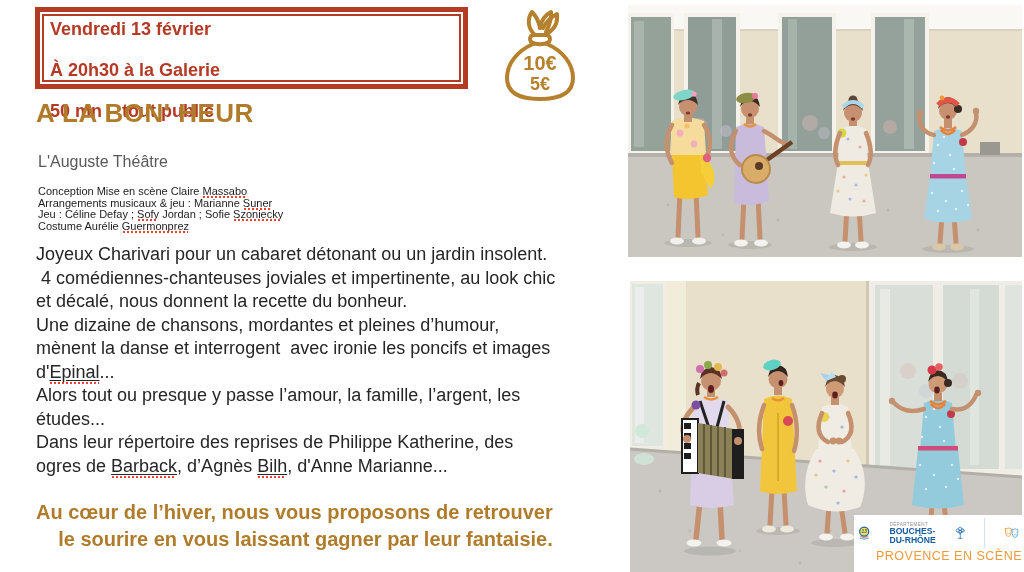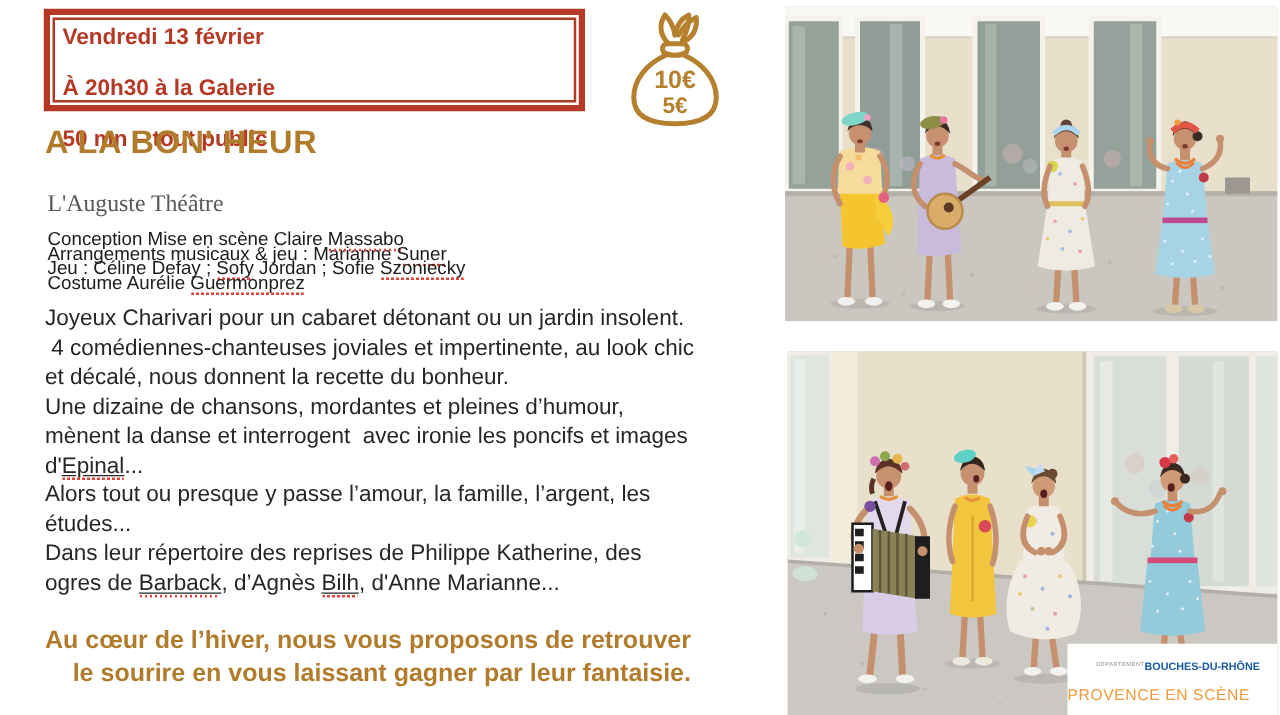--- a/index.html
+++ b/index.html
@@ -13,25 +13,25 @@
              border:2px solid #b43a26;padding:3px 0 0 6px;
              color:#b43a26;font-size:18px;line-height:20.5px;font-weight:bold;
              white-space:pre;}
 
   
   #money-bag{position:absolute;left:500px;top:6px;}
 
   
   #show-title{position:absolute;left:36px;top:98px;color:#b07c2c;
               font-size:26px;font-weight:bold;letter-spacing:.5px;white-space:pre;}
-  #company-name{position:absolute;left:38px;top:153px;color:#595959;font-size:19px;white-space:pre;font-family:Liberation Serif, serif;}
+  #company-name{position:absolute;left:38px;top:153px;color:#595959;font-size:16px;white-space:pre;}
 
   
   #credits{position:absolute;left:38px;top:186px;color:#1c1c1c;
-           font-size:15px;line-height:11.6px;}
+           font-size:11px;line-height:11.6px;}
   #credits div{white-space:pre;}
 
   
   .sq{position:relative;}
   .sq::after{content:"";position:absolute;left:1px;right:1px;bottom:-1px;height:2px;
       background:repeating-linear-gradient(90deg,#e0453a 0 2px,transparent 2px 4px);}
   
   .squ{position:relative;text-decoration:underline;text-underline-offset:2px;}
   .squ::after{content:"";position:absolute;left:1px;right:1px;bottom:-2px;height:2px;
       background:repeating-linear-gradient(90deg,#e0453a 0 2px,transparent 2px 4px);}
@@ -47,25 +47,25 @@
   #closing div{white-space:pre;text-align:right;}
 
   
   .photo{position:absolute;overflow:hidden;background:#e8e0cb;}
   #photo-top{left:628px;top:5px;width:394px;height:252px;}
   #photo-bottom{left:630px;top:281px;width:392px;height:291px;}
 
   
   #logo-box{position:absolute;right:0;bottom:0;width:168px;height:57px;background:#ffffff;}
   #logo-row{display:flex;align-items:center;gap:19px;padding:3px 3px 0 4px;}
-  #dept-stack{display:flex;flex-direction:row;justify-content:space-between;}
+  #dept-stack{display:flex;flex-direction:column;justify-content:space-between;}
   #dept-label{font-size:4.6px;letter-spacing:.4px;color:#8f8f8f;white-space:pre;}
   .dept-line{font-size:8.6px;line-height:8.8px;font-weight:bold;color:#15599f;white-space:pre;}
   #logo-divider{width:1px;height:30px;background:#cfe3f2;}
-  #logo-bottom{text-align:left;color:#ef9a3d;font-size:12.5px;letter-spacing:.5px;
+  #logo-bottom{text-align:right;color:#ef9a3d;font-size:12.5px;letter-spacing:.5px;
                margin-top:1px;white-space:pre;}
 </style>
 </head>
 <body>
 
 <div id="page">
 
   <div id="event-box">
     <div id="event-box-inner"><span>Vendredi 13 février</span><br>
 <span>À 20h30 à la Galerie</span><br>

